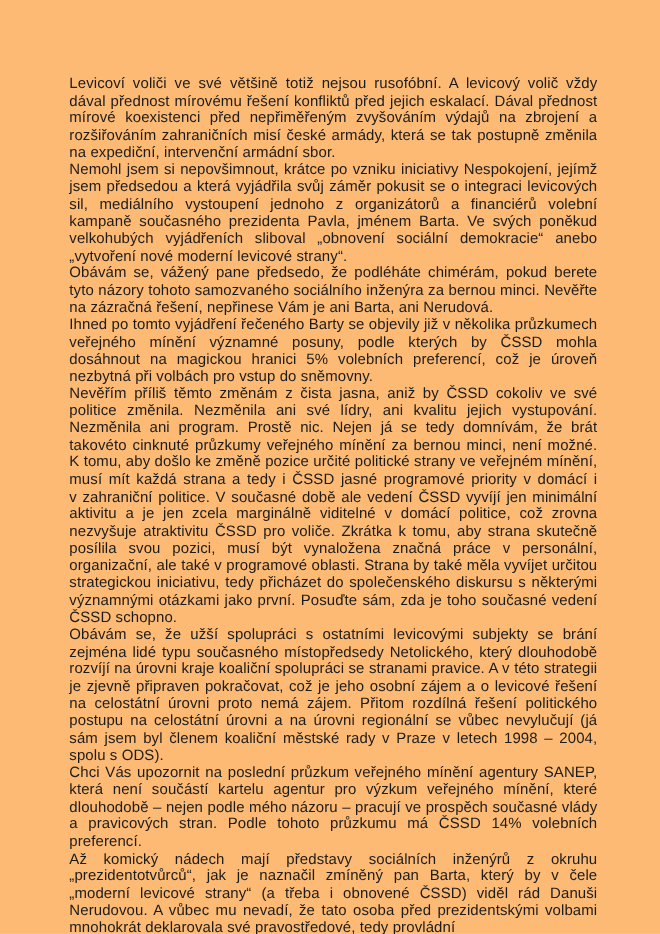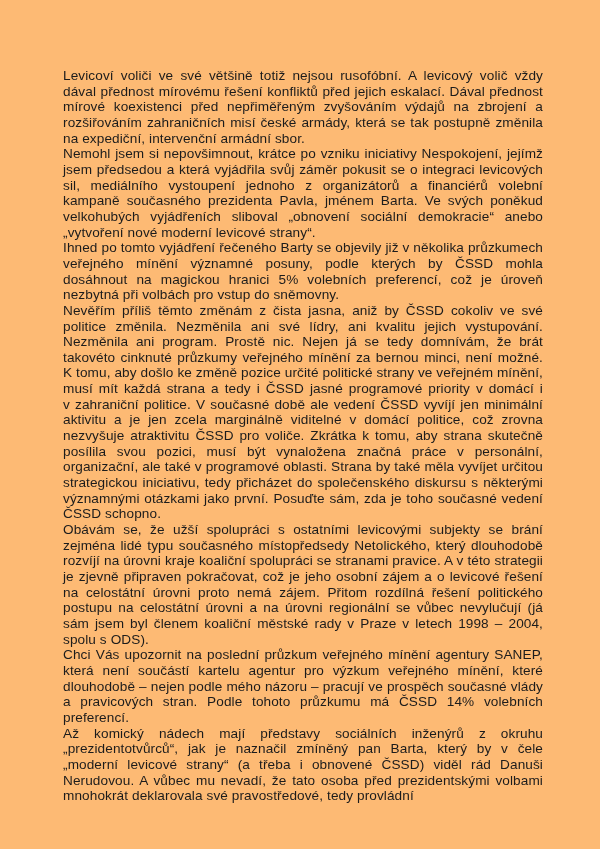--- a/index.html
+++ b/index.html
@@ -31,19 +31,20 @@
     letter-spacing: 0.1px;
   }
 </style>
 </head>
 <body>
 
 <div class="page">
   <div class="text-block">
     <p>Levicoví voliči ve své většině totiž nejsou rusofóbní. A levicový volič vždy dával přednost mírovému řešení konfliktů před jejich eskalací. Dával přednost mírové koexistenci před nepřiměřeným zvyšováním výdajů na zbrojení a rozšiřováním zahraničních misí české armády, která se tak postupně změnila na expediční, intervenční armádní sbor.</p>
     <p>Nemohl jsem si nepovšimnout, krátce po vzniku iniciativy Nespokojení, jejímž jsem předsedou a která vyjádřila svůj záměr pokusit se o&nbsp;integraci levicových sil, mediálního vystoupení jednoho z&nbsp;organizátorů a financiérů volební kampaně současného prezidenta Pavla, jménem Barta. Ve svých poněkud velkohubých vyjádřeních sliboval „obnovení sociální demokracie“ anebo „vytvoření nové moderní levicové strany“.</p>
+    <p>Obávám se, vážený pane předsedo, že podléháte chimérám, pokud berete tyto názory tohoto samozvaného sociálního inženýra za bernou minci. Nevěřte na zázračná řešení, nepřinese Vám je ani Barta, ani Nerudová.</p>
     <p>Ihned po tomto vyjádření řečeného Barty se objevily již v&nbsp;několika průzkumech veřejného mínění významné posuny, podle kterých by ČSSD mohla dosáhnout na magickou hranici 5% volebních preferencí, což je úroveň nezbytná při volbách pro vstup do sněmovny.</p>
     <p>Nevěřím příliš těmto změnám z&nbsp;čista jasna, aniž by ČSSD cokoliv ve své politice změnila. Nezměnila ani své lídry, ani kvalitu jejich vystupování. Nezměnila ani program. Prostě nic. Nejen já se tedy domnívám, že brát takovéto cinknuté průzkumy veřejného mínění za bernou minci, není možné. K&nbsp;tomu, aby došlo ke změně pozice určité politické strany ve veřejném mínění, musí mít každá strana a tedy i ČSSD jasné programové priority v&nbsp;domácí i v&nbsp;zahraniční politice. V&nbsp;současné době ale vedení ČSSD vyvíjí jen minimální aktivitu a je jen zcela marginálně viditelné v&nbsp;domácí politice, což zrovna nezvyšuje atraktivitu ČSSD pro voliče. Zkrátka k&nbsp;tomu, aby strana skutečně posílila svou pozici, musí být vynaložena značná práce v&nbsp;personální, organizační, ale také v&nbsp;programové oblasti. Strana by také měla vyvíjet určitou strategickou iniciativu, tedy přicházet do společenského diskursu s&nbsp;některými významnými otázkami jako první. Posuďte sám, zda je toho současné vedení ČSSD schopno.</p>
     <p>Obávám se, že užší spolupráci s&nbsp;ostatními levicovými subjekty se brání zejména lidé typu současného místopředsedy Netolického, který dlouhodobě rozvíjí na úrovni kraje koaliční spolupráci se stranami pravice. A v&nbsp;této strategii je zjevně připraven pokračovat, což je jeho osobní zájem a o&nbsp;levicové řešení na celostátní úrovni proto nemá zájem. Přitom rozdílná řešení politického postupu na celostátní úrovni a na úrovni regionální se vůbec nevylučují (já sám jsem byl členem koaliční městské rady v&nbsp;Praze v&nbsp;letech 1998 – 2004, spolu s&nbsp;ODS).</p>
     <p>Chci Vás upozornit na poslední průzkum veřejného mínění agentury SANEP, která není součástí kartelu agentur pro výzkum veřejného mínění, které dlouhodobě – nejen podle mého názoru – pracují ve prospěch současné vlády a pravicových stran. Podle tohoto průzkumu má ČSSD 14% volebních preferencí.</p>
     <p>Až komický nádech mají představy sociálních inženýrů z&nbsp;okruhu „prezidentotvůrců“, jak je naznačil zmíněný pan Barta, který by v&nbsp;čele „moderní levicové strany“ (a třeba i obnovené ČSSD) viděl rád Danuši Nerudovou. A vůbec mu nevadí, že tato osoba před prezidentskými volbami mnohokrát deklarovala své pravostředové, tedy provládní</p>
   </div>
 </div>
 
 </body></html>

